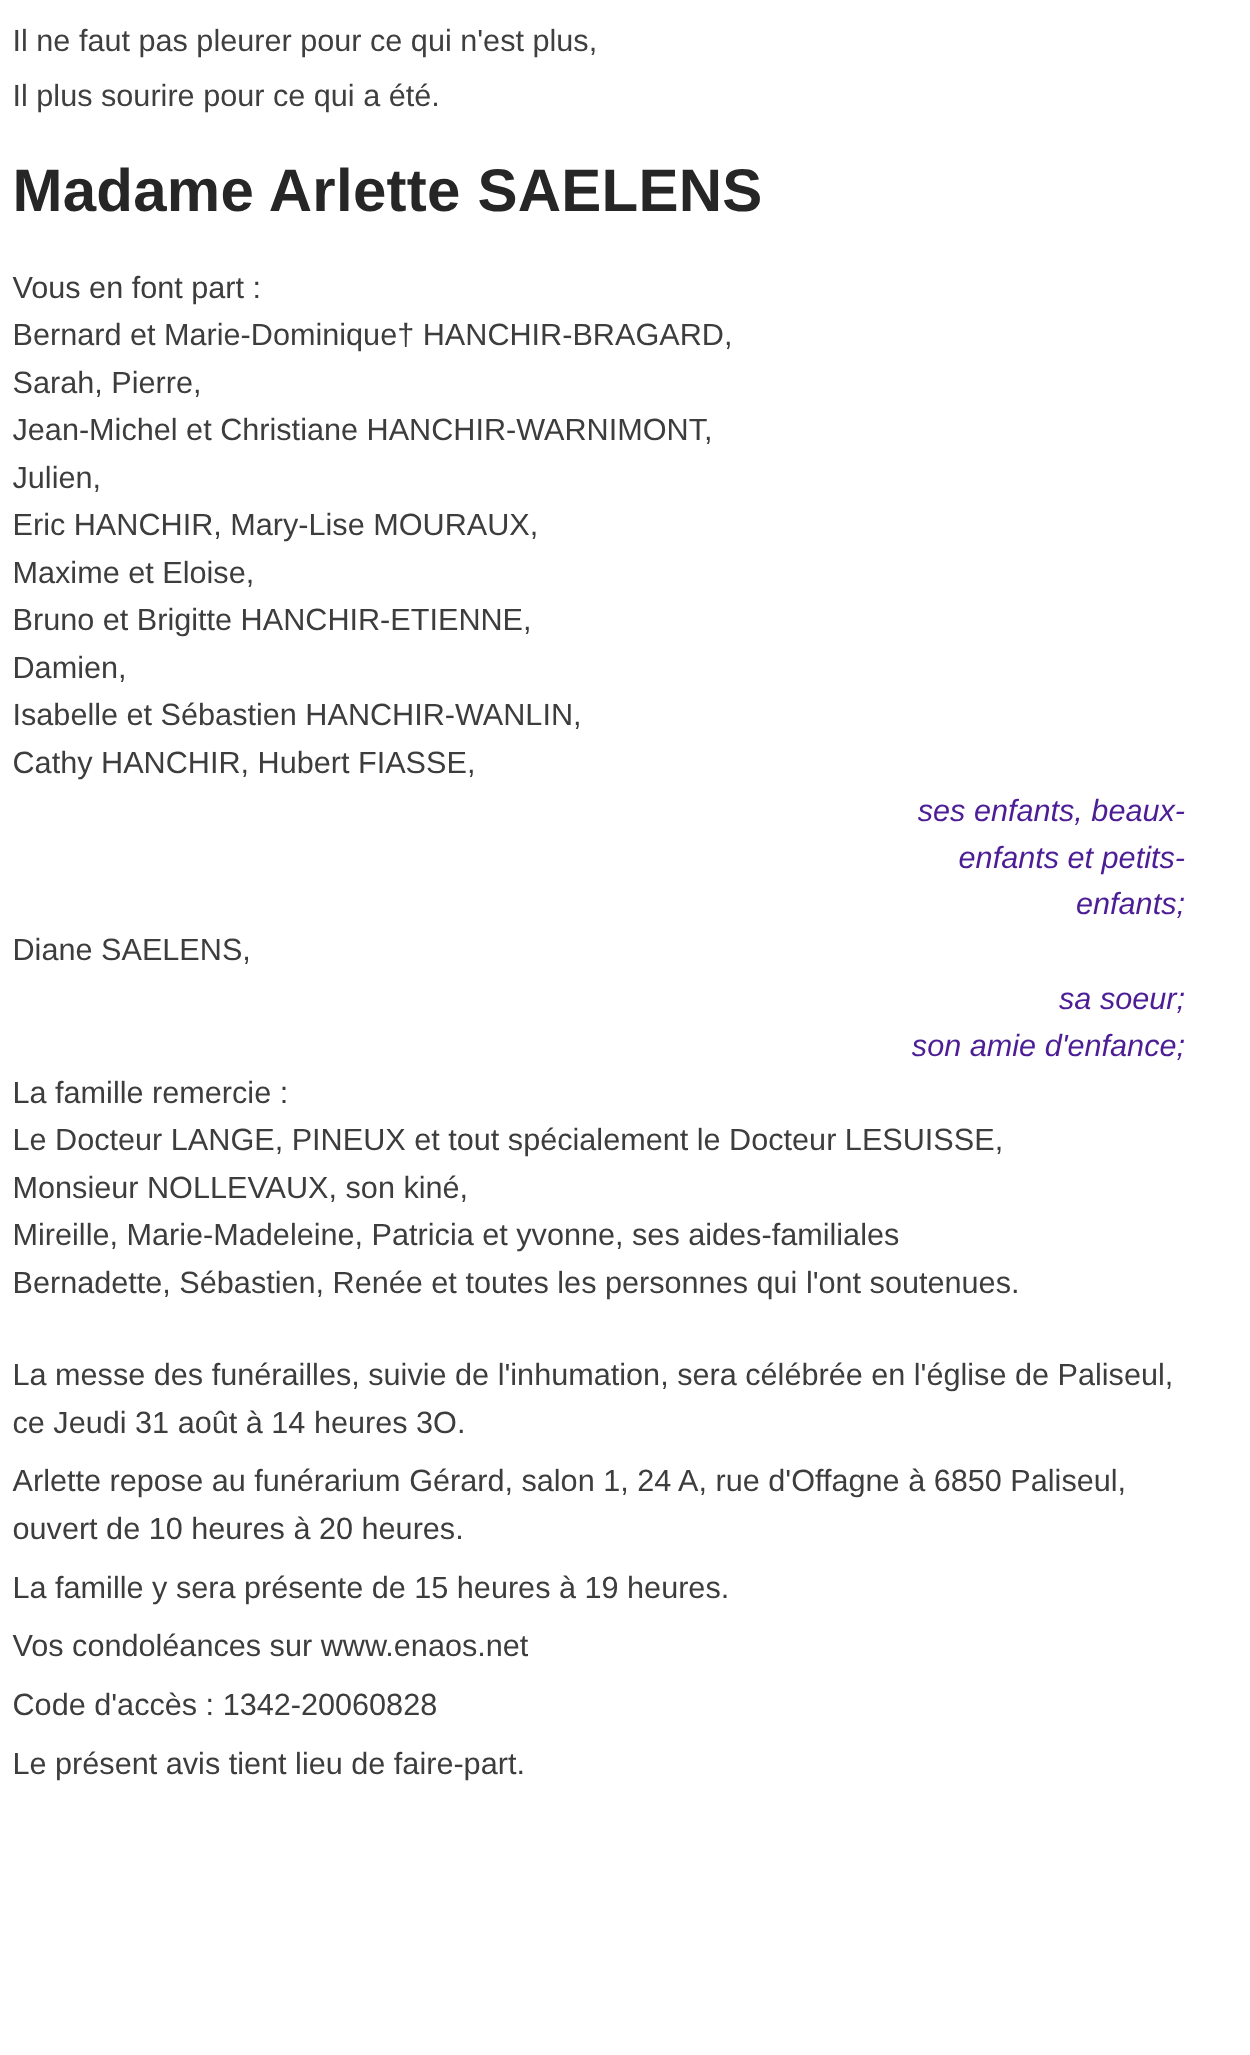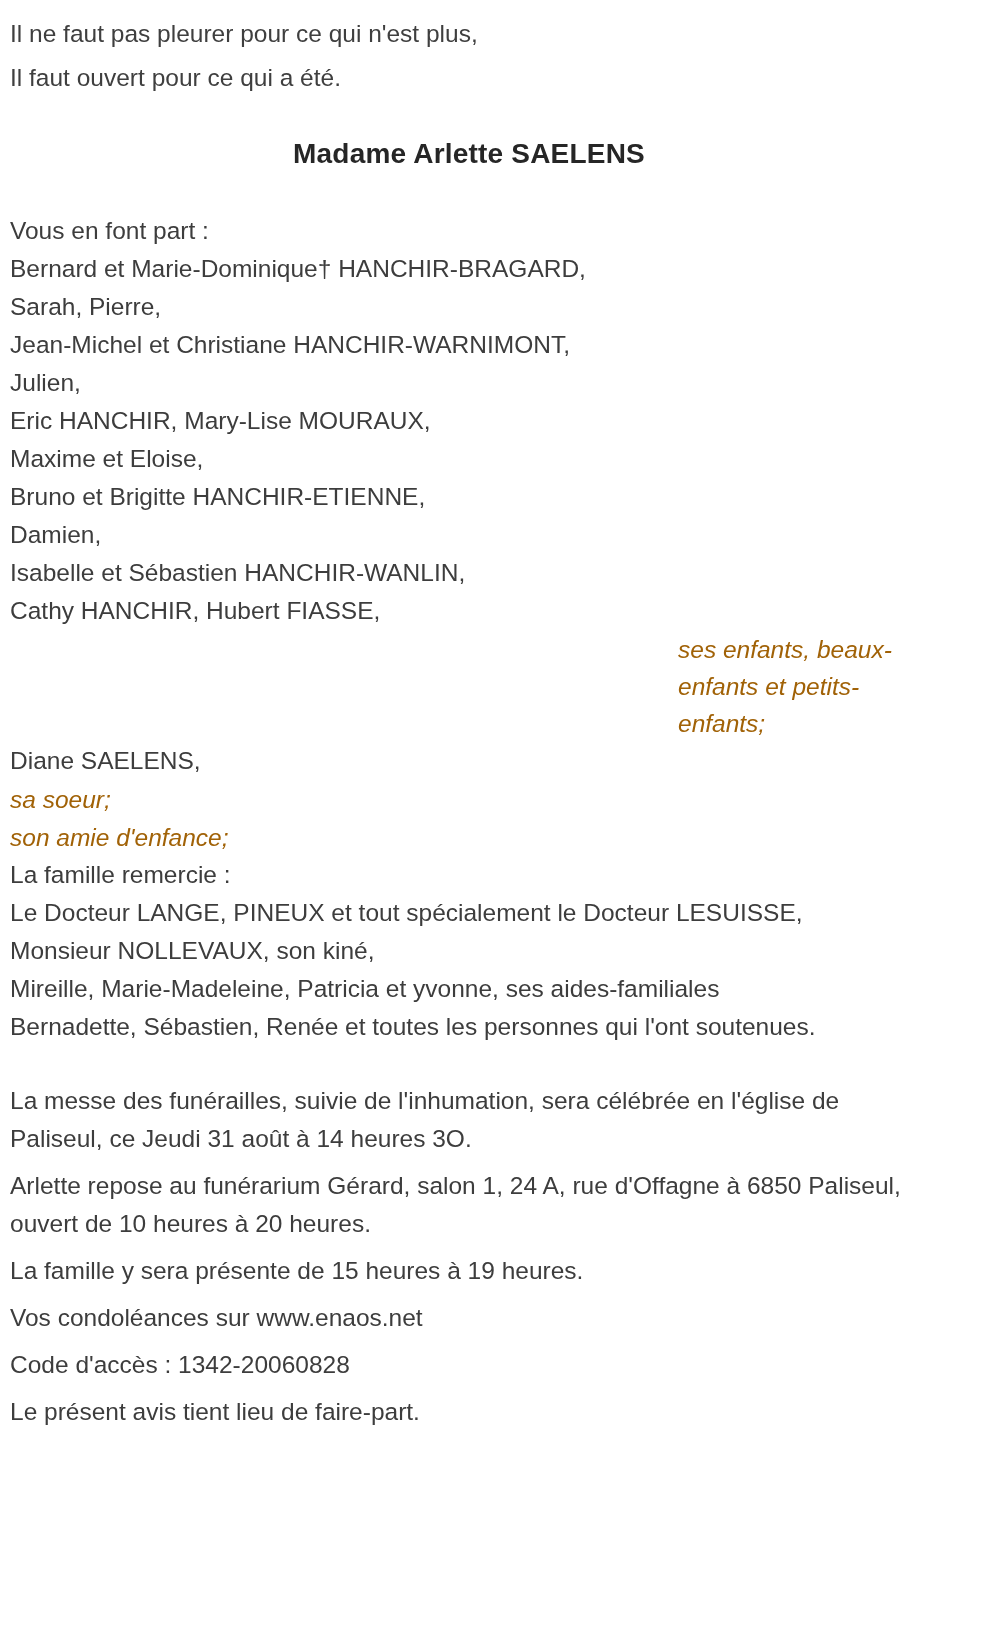--- a/index.html
+++ b/index.html
@@ -11,67 +11,67 @@
     width: 1000px;
     min-height: 1644px;
     font-family: "Liberation Sans", "DejaVu Sans", sans-serif;
     color: #3d3d3d;
     font-size: 24.5px;
     line-height: 38px;
     -webkit-font-smoothing: antialiased;
   }
   .page {
     box-sizing: border-box;
-    padding: 12px 72px 40px 10px;
+    padding: 12px 52px 40px 10px;
   }
   p { margin: 0; }
 
   .epigraph p {
     line-height: 44px;
     color: #3f3f3f;
   }
 
   h1.title {
-    font-size: 28px;
+    font-size: 48px;
     line-height: 44px;
     font-weight: 700;
     color: #262626;
     margin: 32px 0 36px 0;
     letter-spacing: 0.2px;
-    text-align: center;
   }
 
   .para { margin: 0 0 9px 0; }
   .tight { margin: 0; }
 
   .list p { margin: 0; }
 
   .relation {
     font-style: italic;
+    text-align: right;
     line-height: 37px;
     margin: 1px 0 0 0;
-    color: #a16207;
+    color: #4c1d95;
   }
   .relation.narrow {
     max-width: 250px;
     margin-left: auto;
   }
 
   .spacer-lg { height: 36px; }
 
   .block { max-width: 935px; }
 </style>
 </head>
 <body>
 
 <div class="page">
 
   <div class="epigraph">
     <p>Il ne faut pas pleurer pour ce qui n'est plus,</p>
-    <p>Il faut ouvert pour ce qui a été.</p>
+    <p>Il plus sourire pour ce qui a été.</p>
   </div>
 
   <h1 class="title">Madame Arlette SAELENS</h1>
 
 
   <p class="tight">Vous en font part :</p>
 
   <div class="list">
     <p>Bernard et Marie-Dominique† HANCHIR-BRAGARD,</p>
     <p>Sarah, Pierre,</p>

